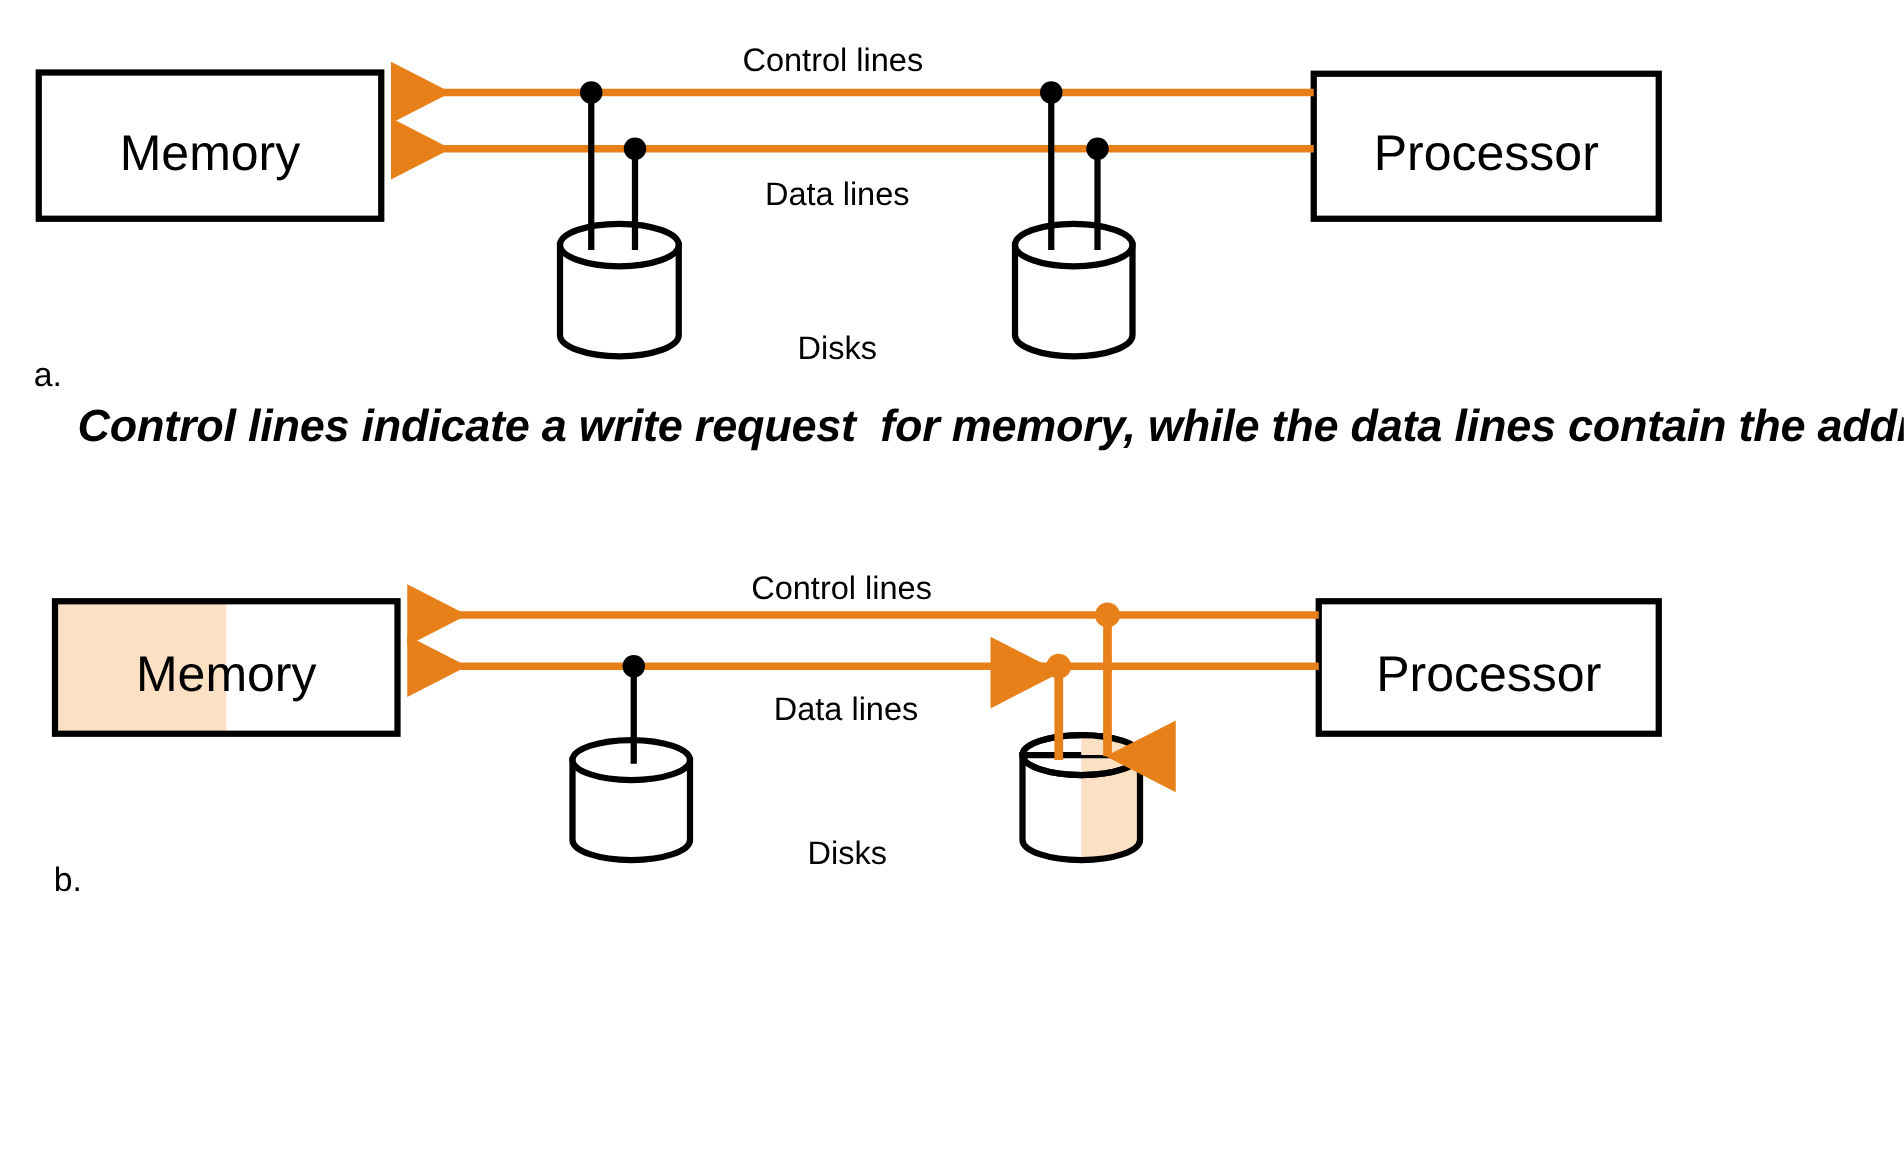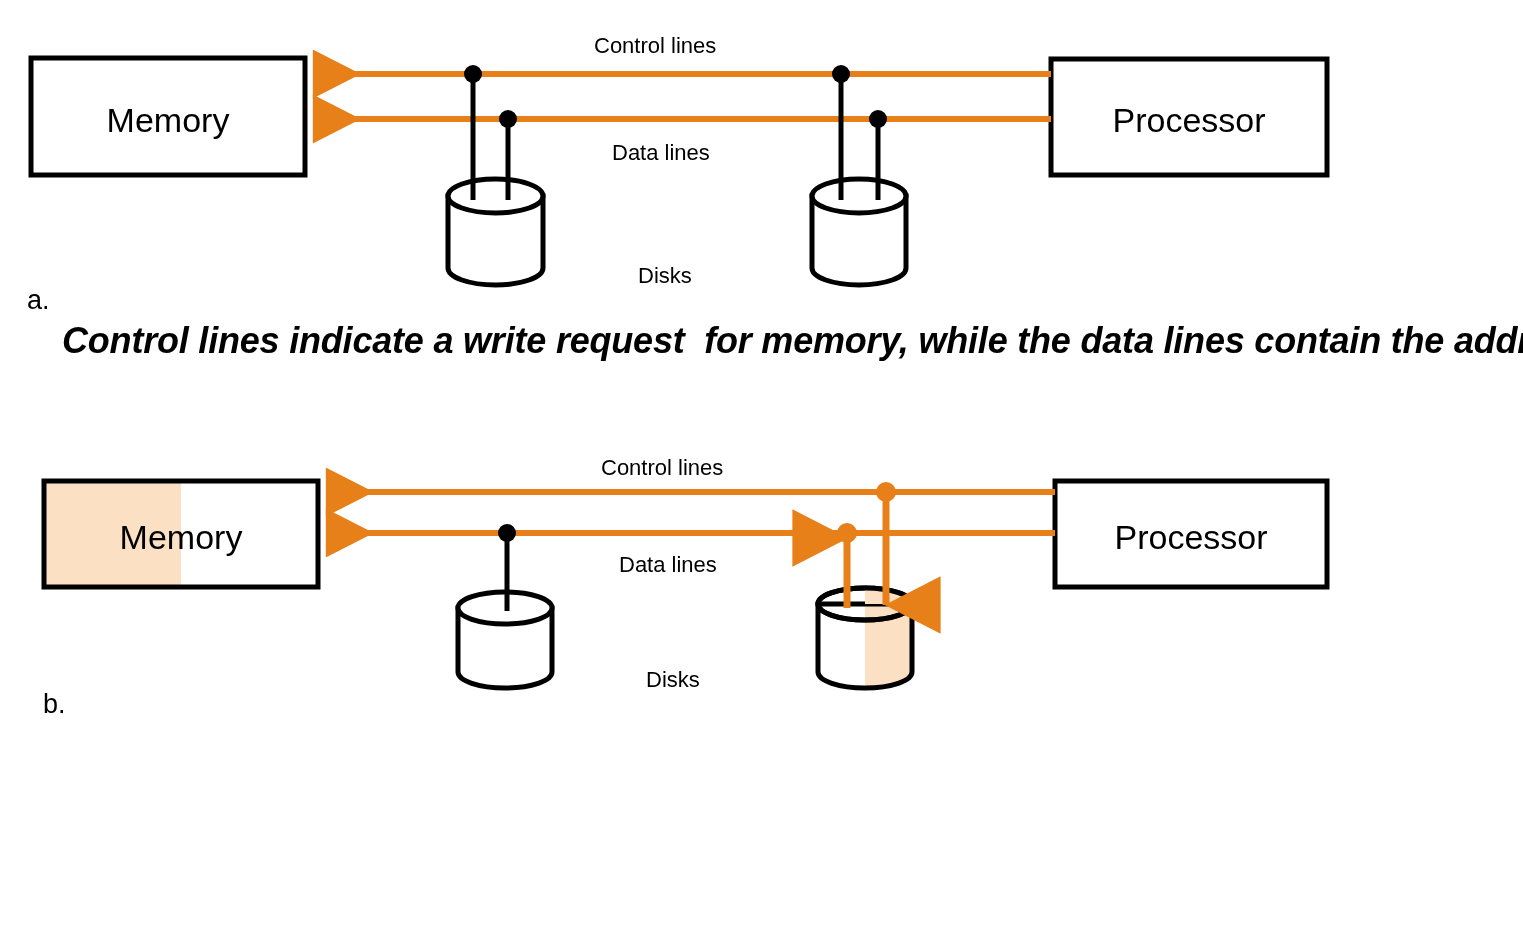--- a/index.html
+++ b/index.html
@@ -27,27 +27,27 @@
     width: 1523px;
     height: 940px;
   }
   .txt {
     position: absolute;
     white-space: pre;
     color: #000000;
   }
   .lbl {
     font-family: "Liberation Sans", sans-serif;
-    font-size: 22px;
+    font-size: 26px;
     font-weight: 400;
     letter-spacing: 0px;
   }
   .boxlbl {
     font-family: "Liberation Sans", sans-serif;
-    font-size: 34px;
+    font-size: 40px;
     font-weight: 400;
     text-align: center;
   }
   .partlbl {
     font-family: "Liberation Sans", sans-serif;
     font-size: 27px;
     font-weight: 400;
   }
   .caption {
     font-family: "Liberation Sans", sans-serif;

